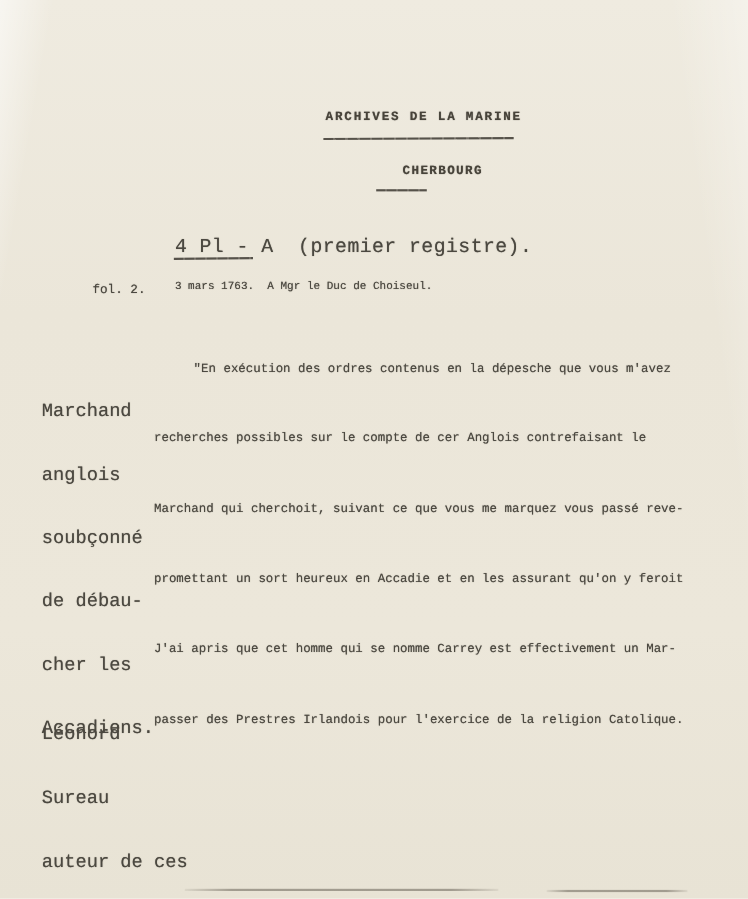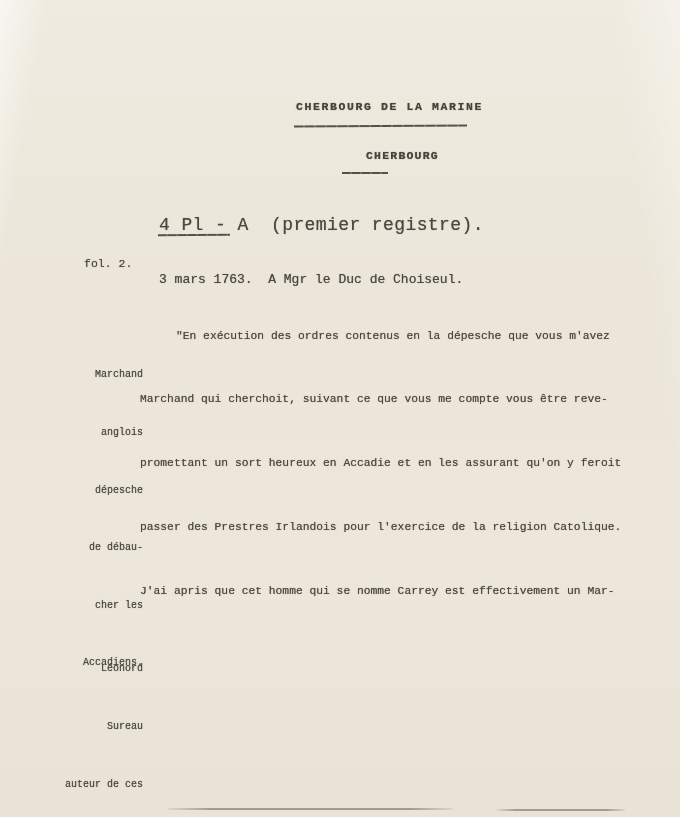--- a/index.html
+++ b/index.html
@@ -58,85 +58,84 @@
     background: repeating-linear-gradient(90deg, #56524a 0 8px, #716c63 8px 10px);
     transform: rotate(-0.4deg);
   }
   .folio {
     left: 84px; top: 257px;
     font-size: 11.5px;
     text-align: center;
   }
   .dateline {
     left: 159px; top: 256px;
-    font-size: 13px;
-    margin-top: 16px;
+    font-size: 10px;
   }
 
   .letter-body {
     left: 140px; top: 283px; width: 500px;
     font-size: 11.3px;
     line-height: 21.3px;
   }
   .letter-body .line { height: 21.3px; }
   .letter-body .line.indent { padding-left: 36px; }
 
   .margin-note {
-    font-size: 10px;
+    font-size: 17px;
     line-height: 19.2px;
     width: 105px;
-    text-align: right;
   }
   .margin-note-1 { left: 38px; top: 327px; }
   .margin-note-2 { left: 38px; top: 621px; }
 
   .paper-edge {
     height: 2px;
     background: linear-gradient(90deg, rgba(150,144,132,0.15), rgba(138,132,120,0.75) 15%, rgba(138,132,120,0.75) 85%, rgba(150,144,132,0.15));
   }
   .edge-1 { left: 168px; top: 808px; width: 285px; }
   .edge-2 { left: 497px; top: 809px; width: 128px; }
 </style>
 </head>
 <body>
 
-<div class="abs typed doc-title">CHERBOURG DE LA MARINE</div>
+<div class="abs typed doc-title">ARCHIVES DE LA MARINE</div>
 <div class="abs title-rule"></div>
 
 <div class="abs typed location">CHERBOURG</div>
 <div class="abs location-rule"></div>
 
 <div class="abs typed register">4 Pl - A  (premier registre).</div>
 <div class="abs register-rule"></div>
 
 <div class="abs typed folio">fol. 2.</div>
 <div class="abs typed dateline">3 mars 1763.  A Mgr le Duc de Choiseul.</div>
 
 <div class="abs typed margin-note margin-note-1">
   <div class="line">Marchand</div>
   <div class="line">anglois</div>
-  <div class="line">dépesche</div>
+  <div class="line">soubçonné</div>
   <div class="line">de débau-</div>
   <div class="line">cher les</div>
   <div class="line">Accadiens.</div>
 </div>
 
 <div class="abs typed margin-note margin-note-2">
   <div class="line">Léonord</div>
   <div class="line">Sureau</div>
   <div class="line">auteur de ces</div>
   
 </div>
 
 <div class="abs typed letter-body">
   <div class="line indent">"En exécution des ordres contenus en la dépesche que vous m'avez</div>
-  <div class="line">Marchand qui cherchoit, suivant ce que vous me compte vous être reve-</div>
+  <div class="line">recherches possibles sur le compte de cer Anglois contrefaisant le</div>
+  <div class="line">Marchand qui cherchoit, suivant ce que vous me marquez vous passé reve-</div>
   <div class="line">promettant un sort heureux en Accadie et en les assurant qu'on y feroit</div>
+  <div class="line">J'ai apris que cet homme qui se nomme Carrey est effectivement un Mar-</div>
   <div class="line">passer des Prestres Irlandois pour l'exercice de la religion Catolique.</div>
-  <div class="line">J'ai apris que cet homme qui se nomme Carrey est effectivement un Mar-</div>
   
   
   
   
   
   
   
   
   
   

